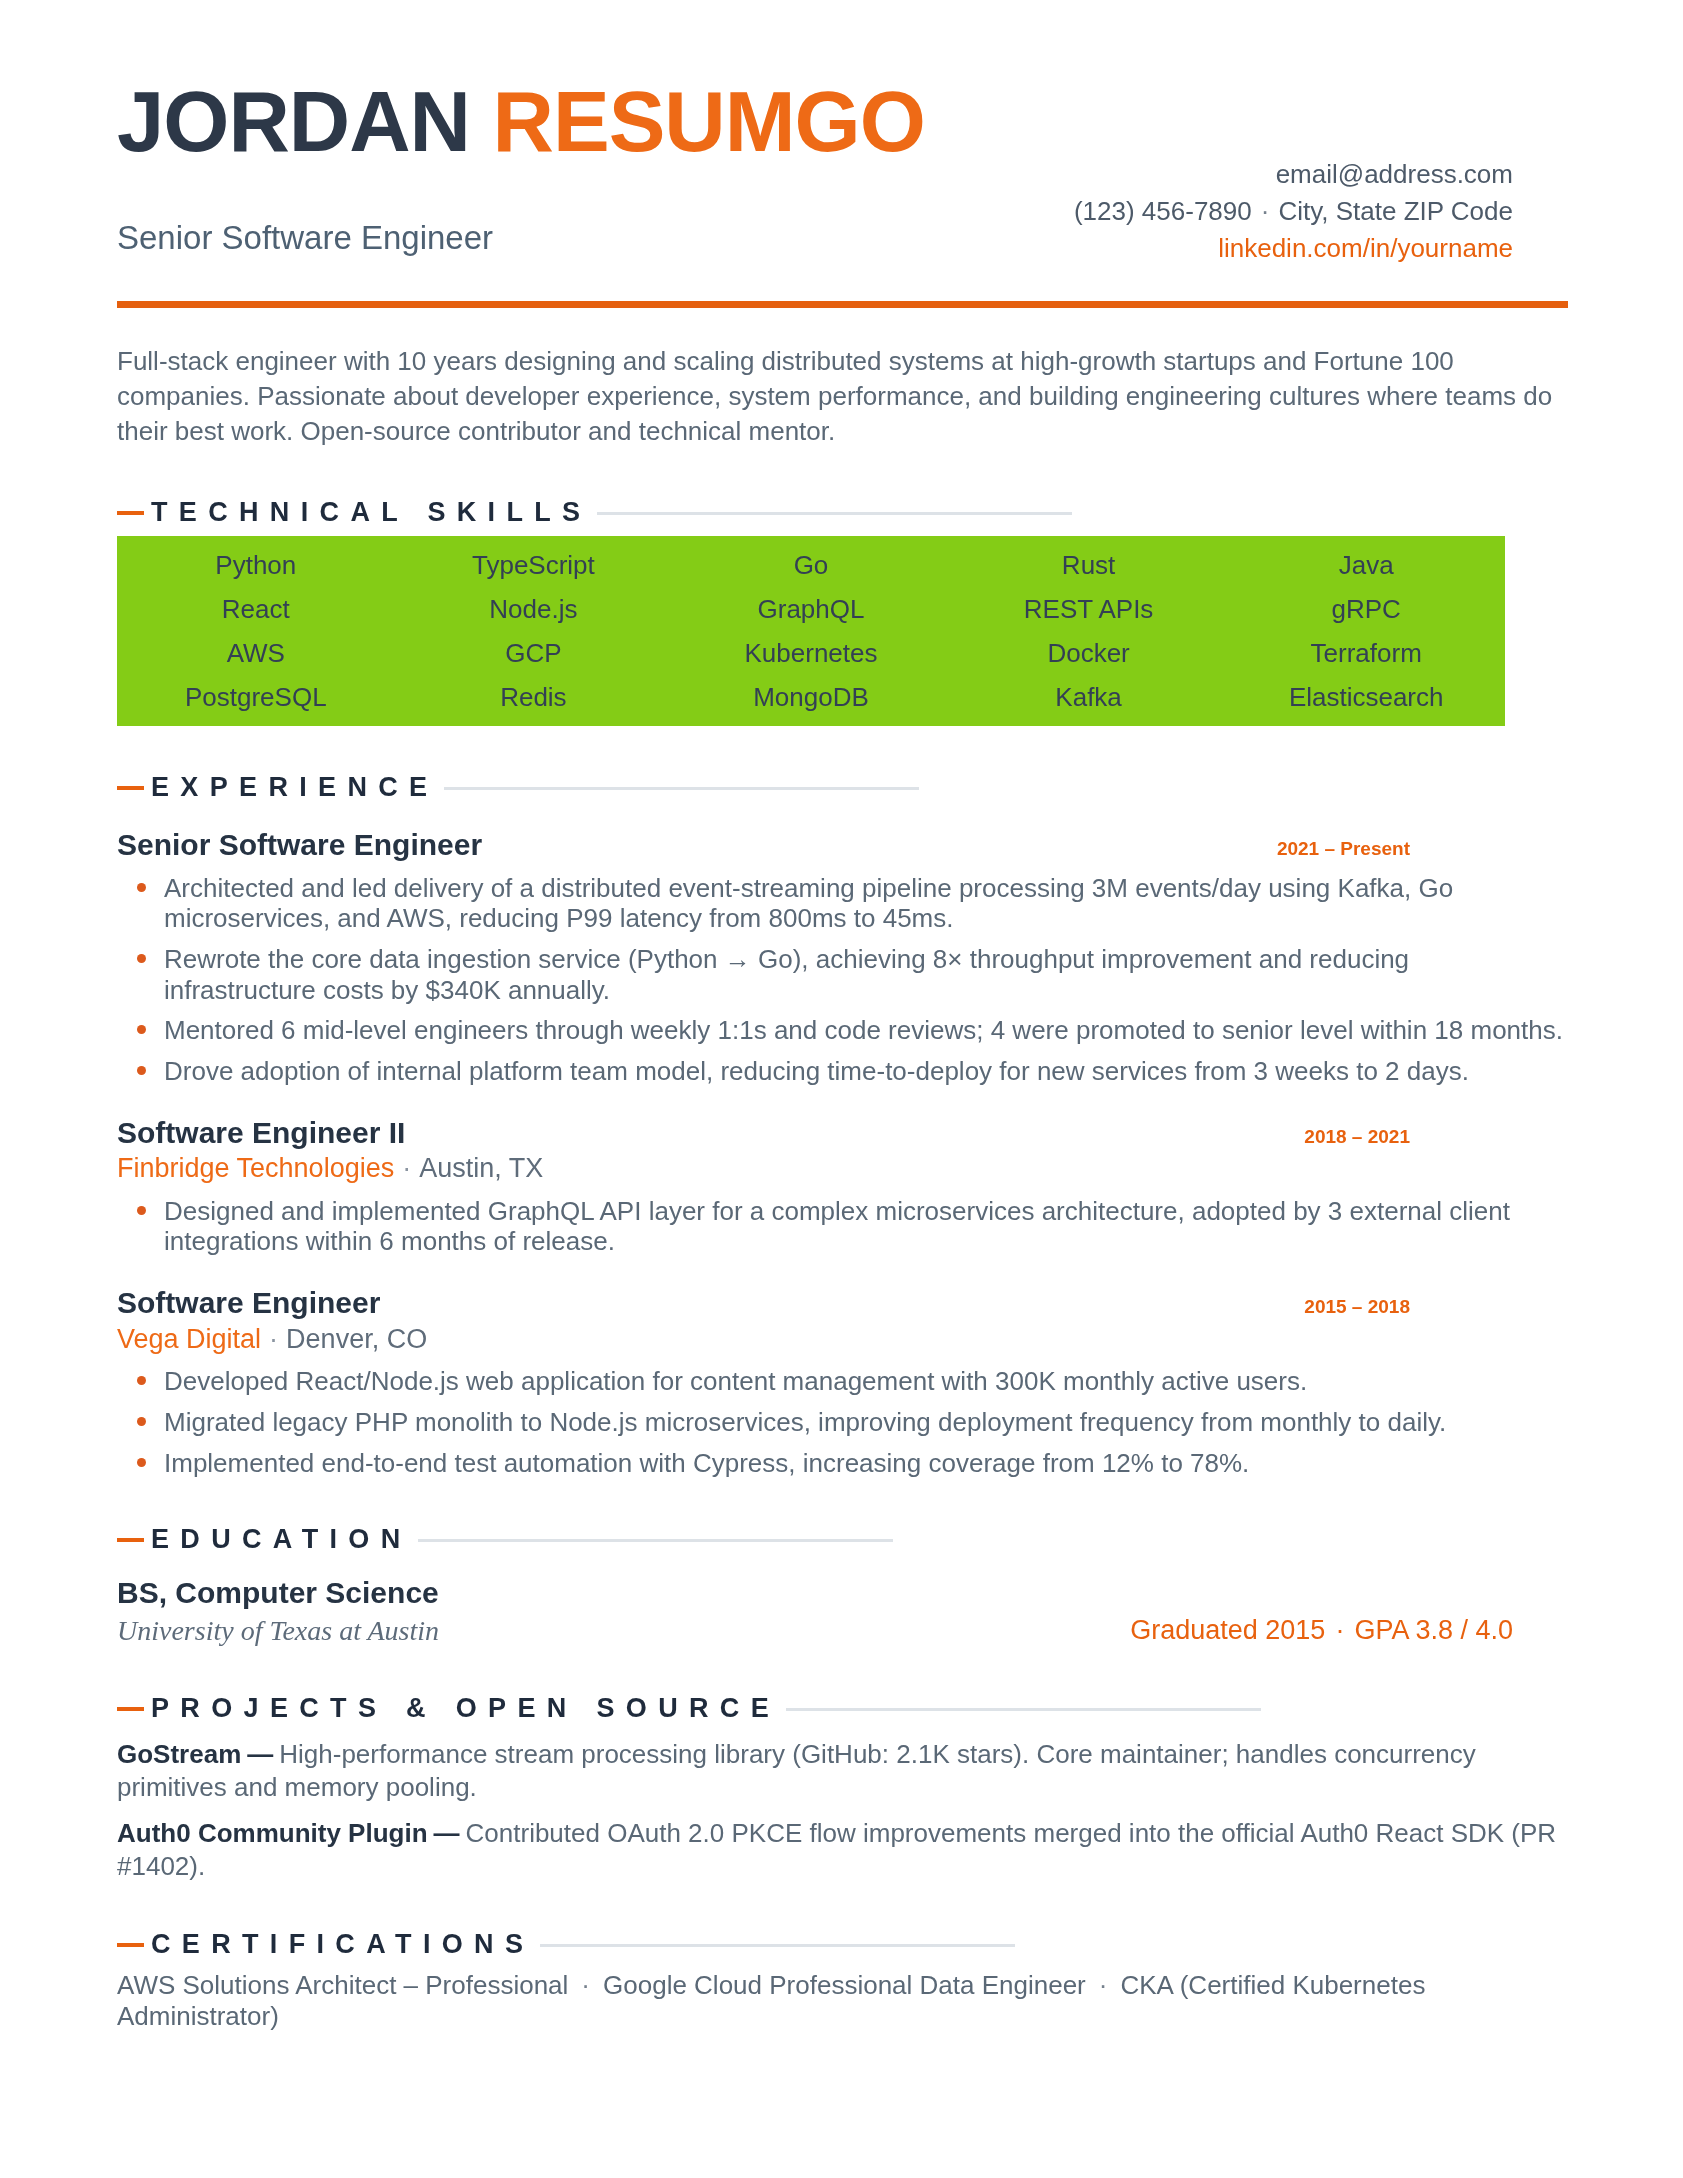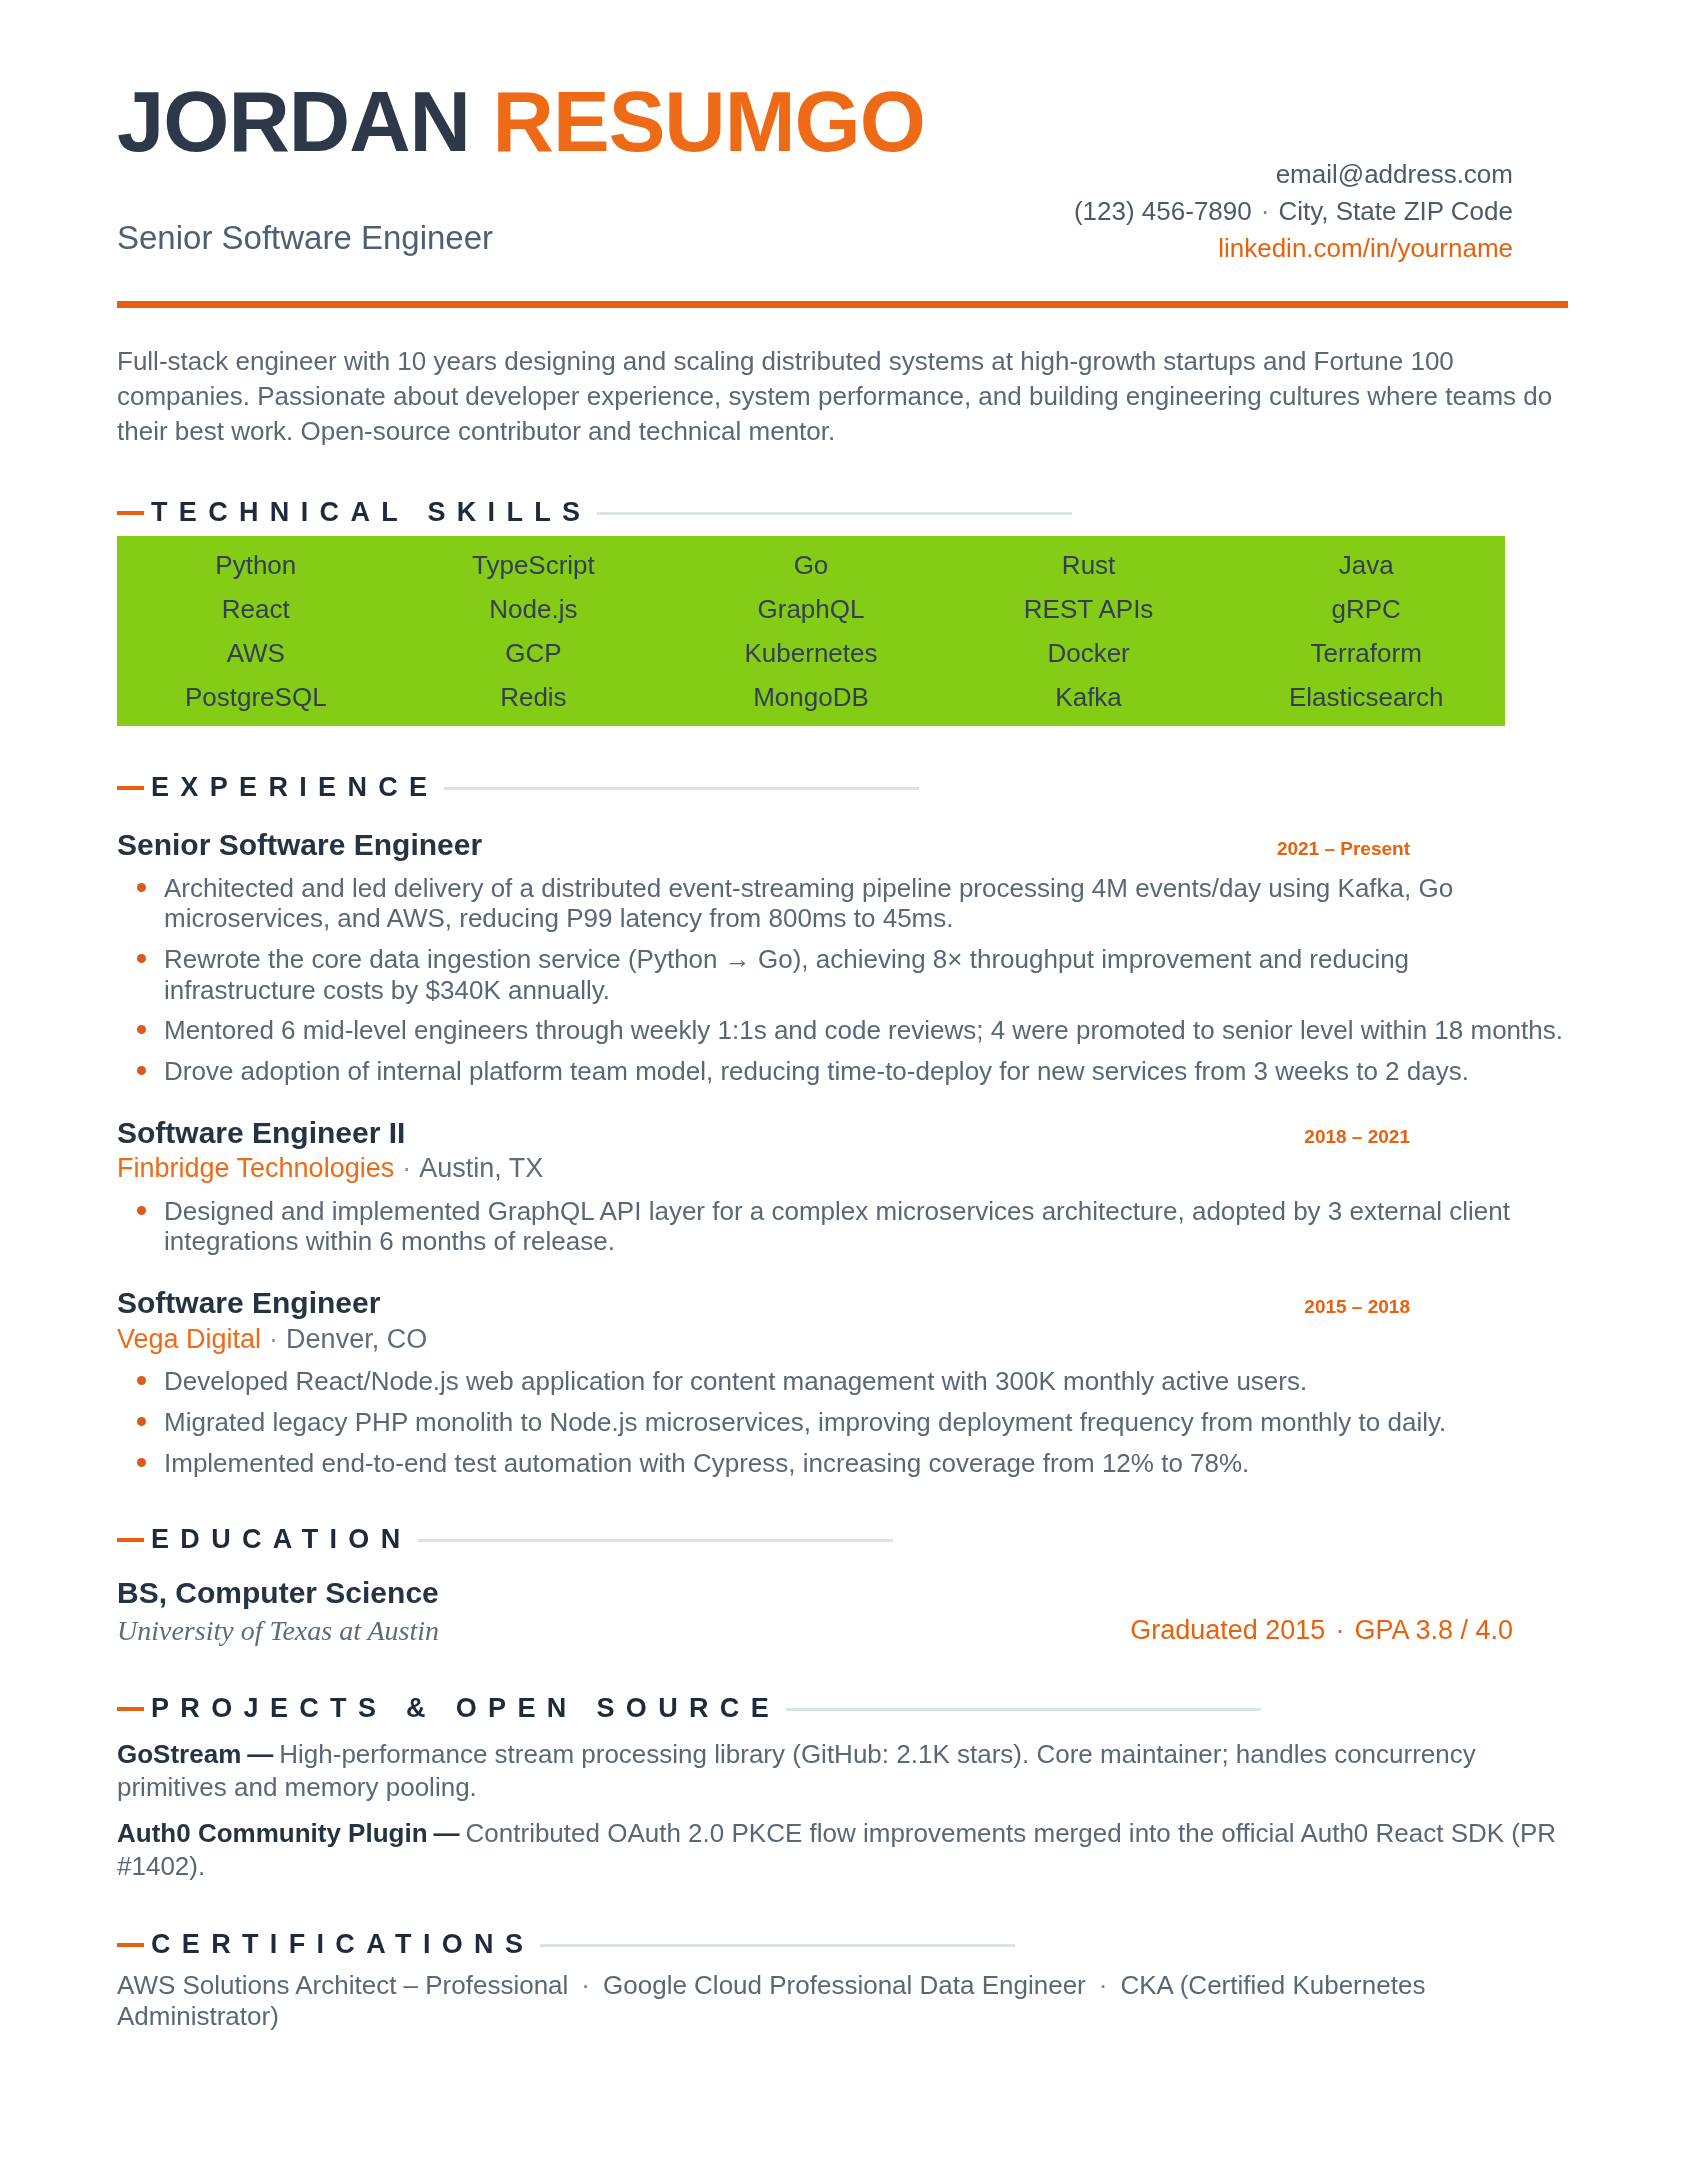--- a/index.html
+++ b/index.html
@@ -154,21 +154,21 @@
       <h2>EXPERIENCE</h2>
       <div class="section-line"></div>
     </div>
 
     <article class="job first">
       <div class="job-head">
         <h3 class="job-title">Senior Software Engineer</h3>
         <span class="job-dates">2021 – Present</span>
       </div>
       <ul>
-        <li>Architected and led delivery of a distributed event-streaming pipeline processing 4M events/day using Kafka, Go microservices, and AWS, reducing P99 latency from 800ms to 45ms.</li>
+        <li>Architected and led delivery of a distributed event-streaming pipeline processing 3M events/day using Kafka, Go microservices, and AWS, reducing P99 latency from 800ms to 45ms.</li>
         <li>Rewrote the core data ingestion service (Python → Go), achieving 8× throughput improvement and reducing infrastructure costs by $340K annually.</li>
         <li>Mentored 6 mid-level engineers through weekly 1:1s and code reviews; 4 were promoted to senior level within 18 months.</li>
         <li>Drove adoption of internal platform team model, reducing time-to-deploy for new services from 3 weeks to 2 days.</li>
       </ul>
     </article>
 
     <article class="job">
       <div class="job-head">
         <h3 class="job-title">Software Engineer II</h3>
         <span class="job-dates">2018 – 2021</span>

